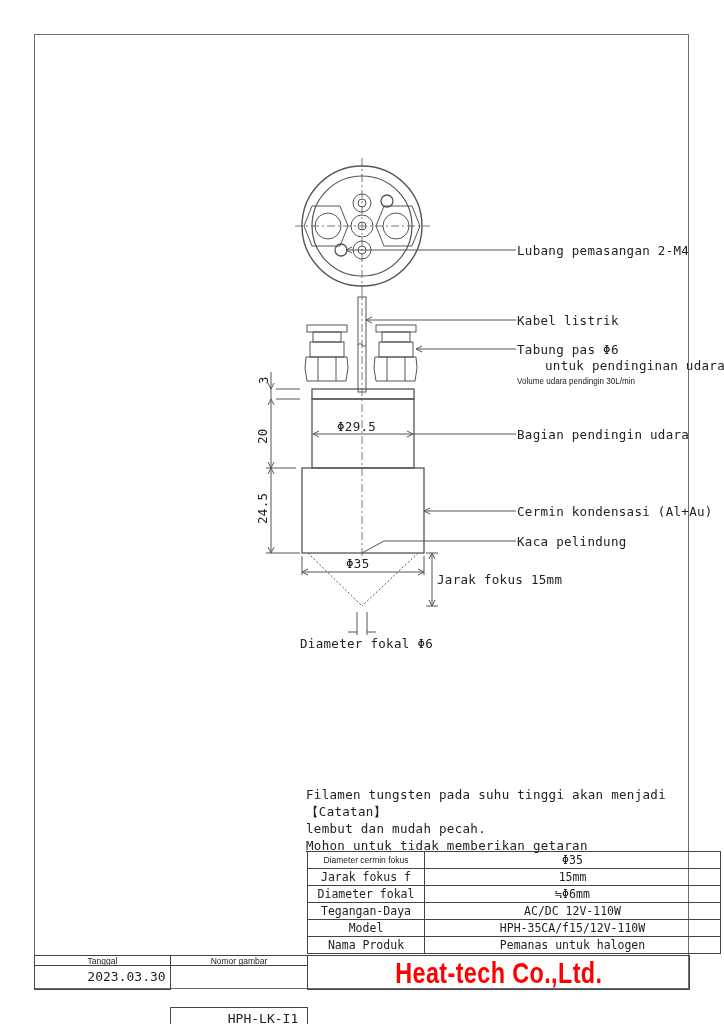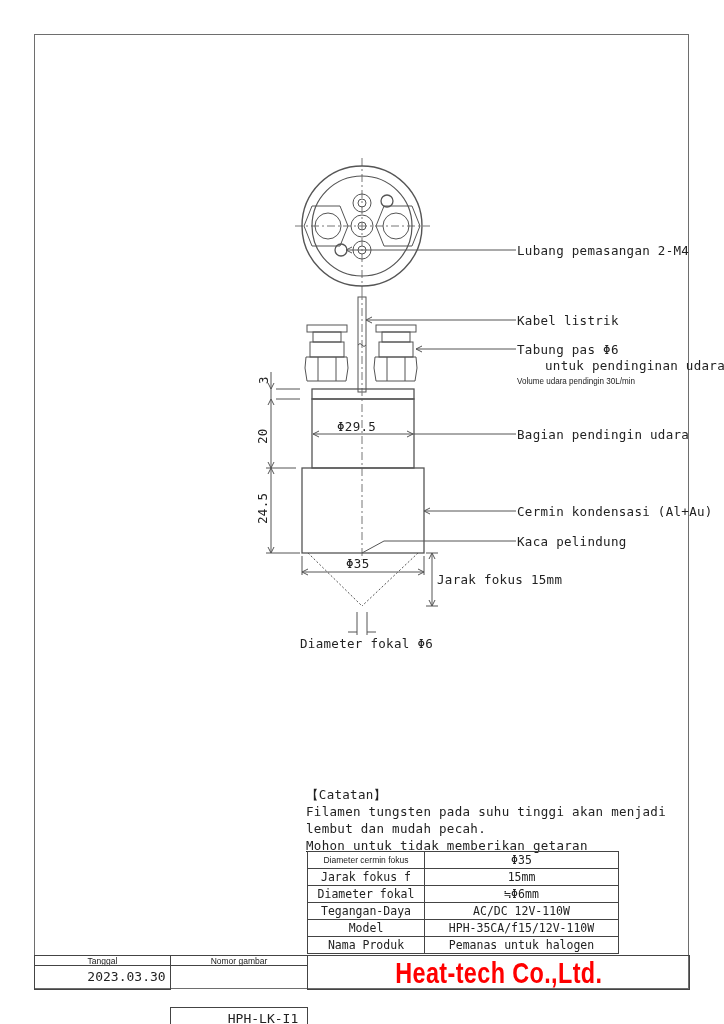--- a/index.html
+++ b/index.html
@@ -6,21 +6,21 @@
   body { width:724px; height:1024px; position:relative; overflow:hidden;
          font-family:"DejaVu Sans Mono", "Liberation Mono", monospace; color:#222; }
   .frame { position:absolute; left:34px; top:34px; width:655px; height:955px;
            border:1.5px solid #6e6e6e; box-sizing:border-box; }
   svg.drawing { position:absolute; left:0; top:0; }
   .lbl { position:absolute; font-size:12.5px; white-space:nowrap; color:#222; letter-spacing:0.3px; }
   .lbl.small { font-size:9.5px; letter-spacing:0; font-family:"Liberation Sans", sans-serif; transform:scaleX(0.85); transform-origin:left; }
   .notes { position:absolute; left:306px; top:786px; font-size:12.5px; line-height:17px; letter-spacing:0.3px; }
   .notes div { white-space:nowrap; }
   .notes .u { text-decoration:underline; }
-  table.spec { position:absolute; left:307px; top:851px; width:312px; border-collapse:collapse; font-size:11.5px; }
+  table.spec { position:absolute; left:307px; top:851px; width:414px; border-collapse:collapse; font-size:11.5px; }
   table.spec td { border:1px solid #444; height:16px; padding:0; text-align:center; line-height:15px; white-space:nowrap; }
   table.spec td.k { width:116px; }
   table.spec td.k.tiny { font-size:8.5px; font-family:"Liberation Sans", sans-serif; }
   .tb { position:absolute; left:34px; top:955px; width:604px; height:35px; }
   .tb .cell { position:absolute; border:1px solid #444; box-sizing:border-box; text-align:center; }
   .tb .hdr { font-size:8.5px; font-family:"Liberation Sans", sans-serif; line-height:10px; }
   .tb .val { font-size:13px; line-height:22px;padding-left:48px; }
   .brand { position:absolute; left:307px; top:955px; width:383px; height:35px; border:1px solid #444; box-sizing:border-box;
            display:flex; align-items:center; justify-content:center; }
   .brand span { color:#ff0000; font-family:"Liberation Sans", sans-serif; font-weight:bold; font-size:30px;
@@ -138,22 +138,22 @@
 <div class="lbl" style="left:517px;top:342px;">Tabung pas Φ6</div>
 <div class="lbl" style="left:545px;top:358px;">untuk pendinginan udara</div>
 <div class="lbl small" style="left:517px;top:375px;">Volume udara pendingin 30L/min</div>
 <div class="lbl" style="left:517px;top:427px;">Bagian pendingin udara</div>
 <div class="lbl" style="left:517px;top:504px;">Cermin kondensasi (Al+Au)</div>
 <div class="lbl" style="left:517px;top:534px;">Kaca pelindung</div>
 <div class="lbl" style="left:437px;top:572px;">Jarak fokus 15mm</div>
 <div class="lbl" style="left:300px;top:636px;">Diameter fokal Φ6</div>
 
 <div class="notes">
+  <div>Filamen tungsten pada suhu tinggi akan menjadi</div>
   <div>【Catatan】</div>
-  <div>Filamen tungsten pada suhu tinggi akan menjadi</div>
   <div>lembut dan mudah pecah.</div>
   <div class="u">Mohon untuk tidak memberikan getaran</div>
 </div>
 
 <table class="spec">
   <tbody>
       <tr>
         <td class="k tiny">Diameter cermin fokus</td>
         <td>Φ35</td>
       </tr>

